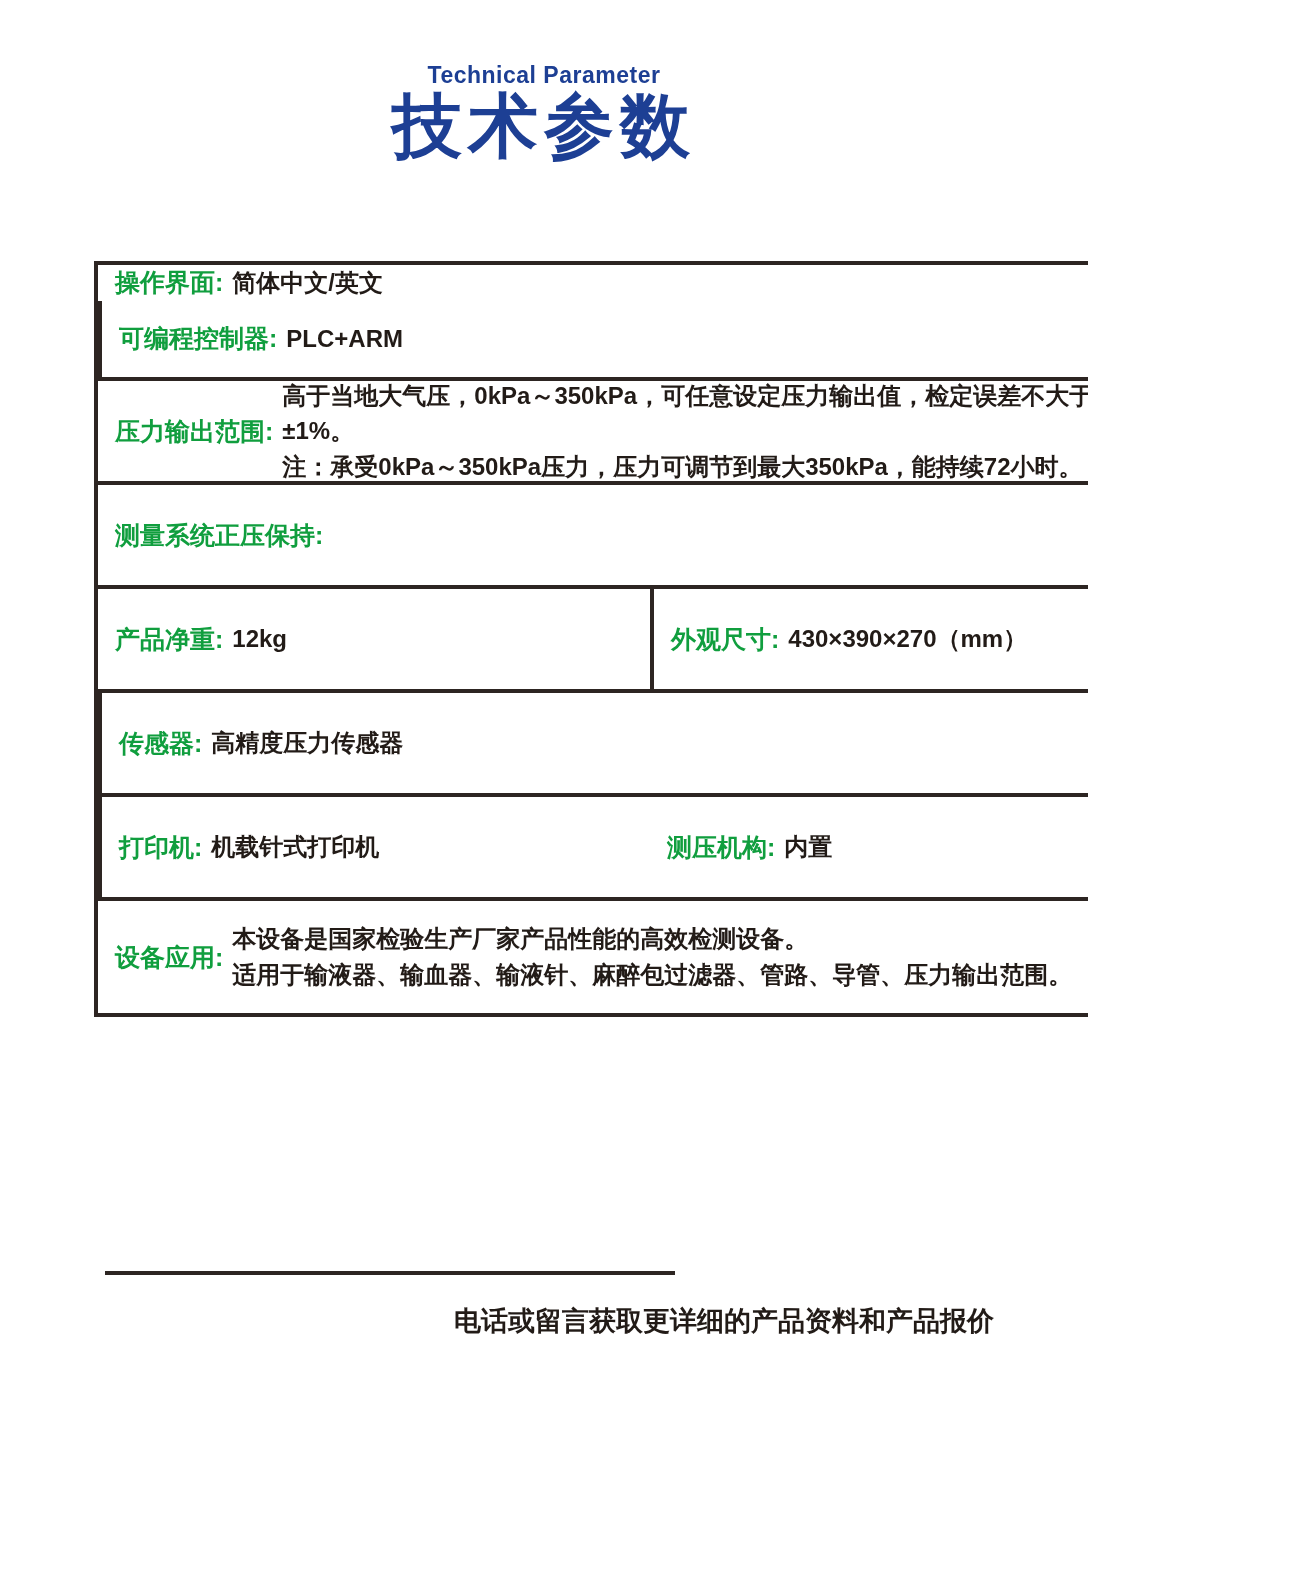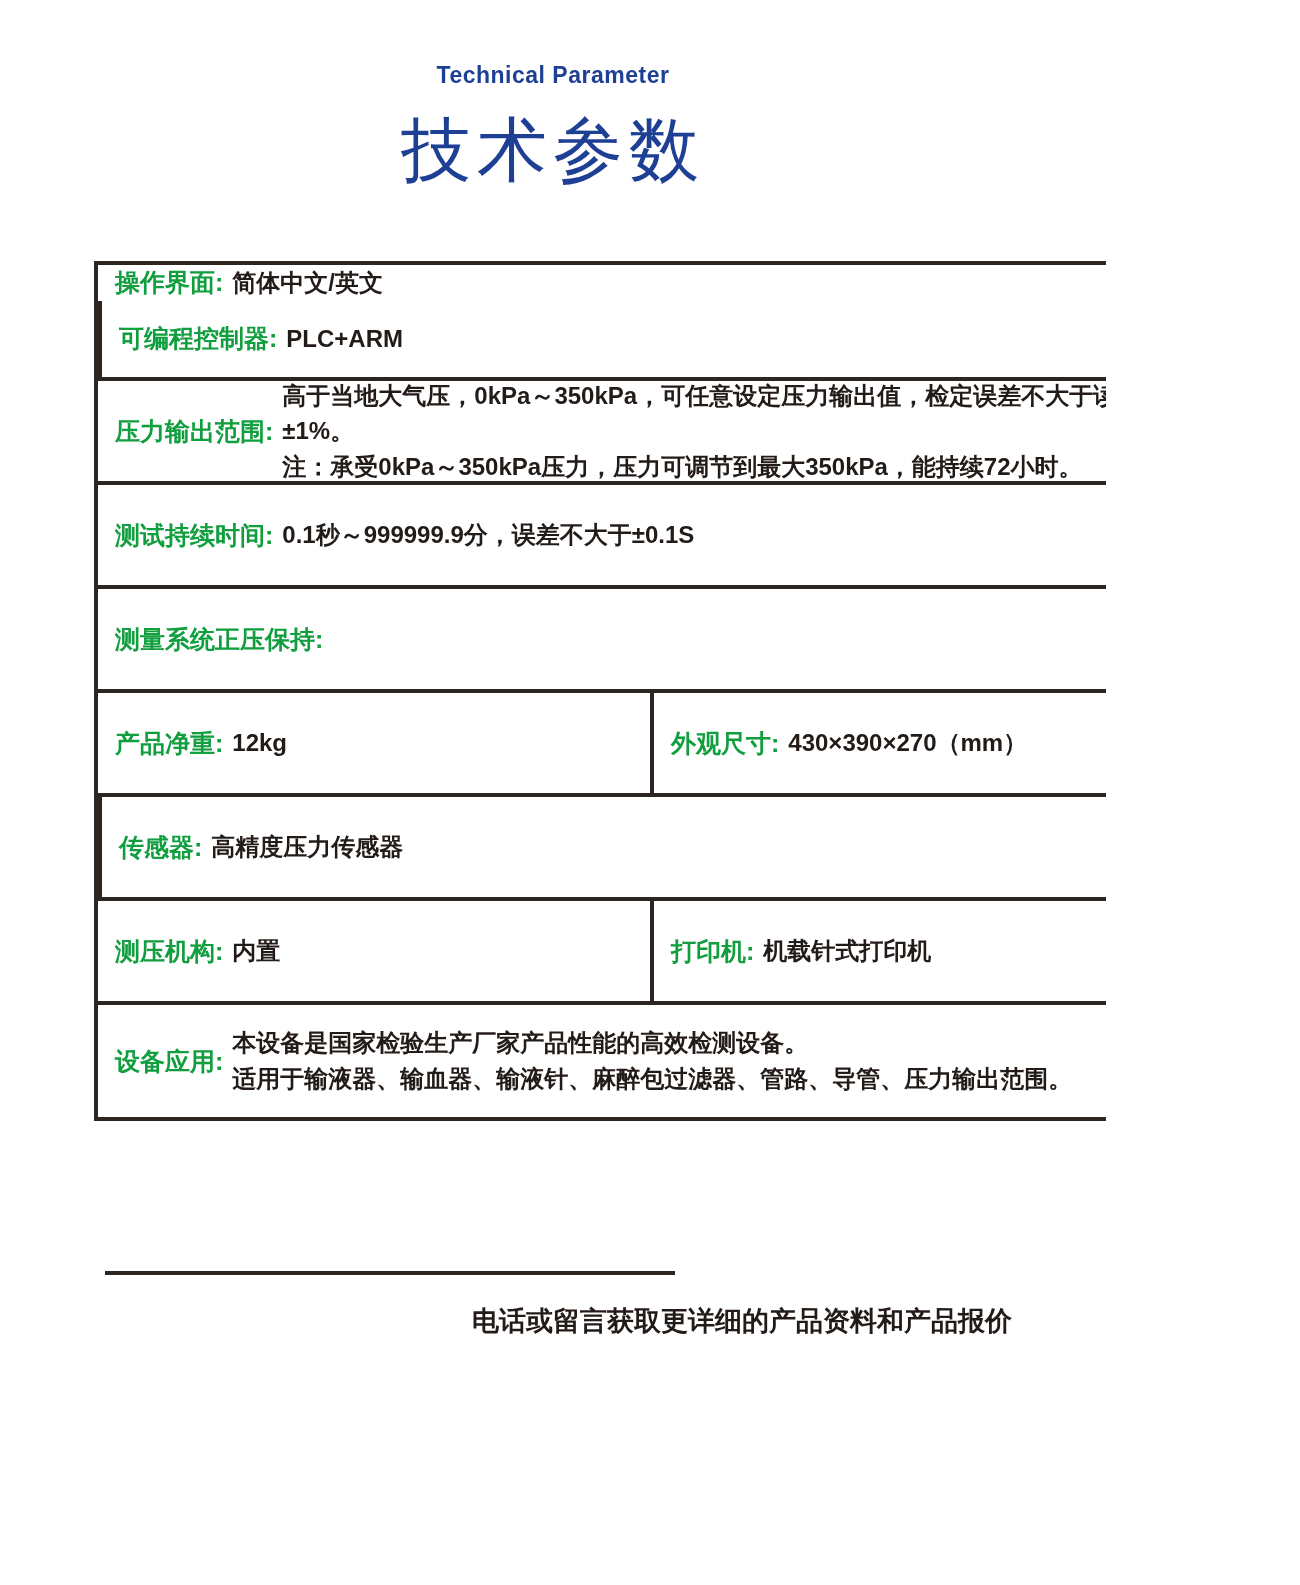--- a/index.html
+++ b/index.html
@@ -1,21 +1,21 @@
 <!DOCTYPE html>
 <html style="--accent-blue: #1d3f94; --label-green: #109e3e; --text-dark: #221b17; --border-dark: #2d2522;"><head>
 <meta charset="utf-8">
 <style>
   html,body{margin:0;padding:0;background:#ffffff;}
   .page{position:relative;width:1088px;height:1585px;background:#fff;overflow:hidden;
-        font-family:"Liberation Sans","DejaVu Sans",sans-serif;padding-left:18px;}
+        font-family:"Liberation Sans","DejaVu Sans",sans-serif;}
   .hdr-sub{position:absolute;top:62px;left:0;width:100%;text-align:center;
            font-size:23px;font-weight:bold;letter-spacing:0.5px;color:var(--accent-blue);}
-  .hdr-title{position:absolute;top:104px;left:0;width:100%;text-align:center;
-             font-size:70px;font-weight:normal;letter-spacing:6px;color:var(--accent-blue);}
+  .hdr-title{position:absolute;top:80px;left:0;width:100%;text-align:center;
+             font-size:70px;font-weight:bold;letter-spacing:6px;color:var(--accent-blue);}
   .spec-table{position:absolute;left:94px;top:261px;width:1104px;
               border:4px solid var(--border-dark);}
   .row{display:flex;align-items:stretch;border-top:4px solid var(--border-dark);}
   .row:first-child{border-top:none;}
   .h-lg{height:112px;flex-direction:column;}
   .h-md{height:100px;}
   .cell{display:flex;align-items:center;padding-left:17px;padding-right:8px;box-sizing:border-box;}
   .cell-left{width:552px;flex:none;}
   .cell-right{flex:1;border-left:4px solid var(--border-dark);}
   .cell-full{flex:1;}
@@ -50,26 +50,20 @@
     <div class="row h-md">
       <div class="cell cell-full">
         <span class="lbl">压力输出范围:</span>
         <span class="val">
           <div>高于当地大气压，0kPa～350kPa，可任意设定压力输出值，检定误差不大于读数的±1%。</div>
           <div>注：承受0kPa～350kPa压力，压力可调节到最大350kPa，能持续72小时。</div>
         </span>
       </div>
     </div>
 
-    <div class="row h-md">
-      <div class="cell cell-full">
-        <span class="lbl">测试持续时间:</span>
-        <span class="val">0.1秒～999999.9分，误差不大于±0.1S</span>
-      </div>
-    </div>
 
     <div class="row h-md">
       <div class="cell cell-full">
         <span class="lbl">测量系统正压保持:</span>
       </div>
     </div>
 
     <div class="row h-md">
       <div class="cell cell-left">
         <span class="lbl">产品净重:</span>
@@ -83,27 +77,27 @@
 
 
     <div class="row h-md">
       <div class="cell cell-right">
         <span class="lbl">传感器:</span>
         <span class="val">高精度压力传感器</span>
       </div>
     </div>
 
     <div class="row h-md">
+      <div class="cell cell-right">
+        <span class="lbl">打印机:</span>
+        <span class="val">机载针式打印机</span>
+      </div>
       <div class="cell cell-left">
         <span class="lbl">测压机构:</span>
         <span class="val">内置</span>
-      </div>
-      <div class="cell cell-right">
-        <span class="lbl">打印机:</span>
-        <span class="val">机载针式打印机</span>
       </div>
     </div>
 
     <div class="row h-lg">
       <div class="cell cell-full">
         <span class="lbl">设备应用:</span>
         <span class="val">
           <div>本设备是国家检验生产厂家产品性能的高效检测设备。</div>
           <div>适用于输液器、输血器、输液针、麻醉包过滤器、管路、导管、压力输出范围。</div>
         </span>

